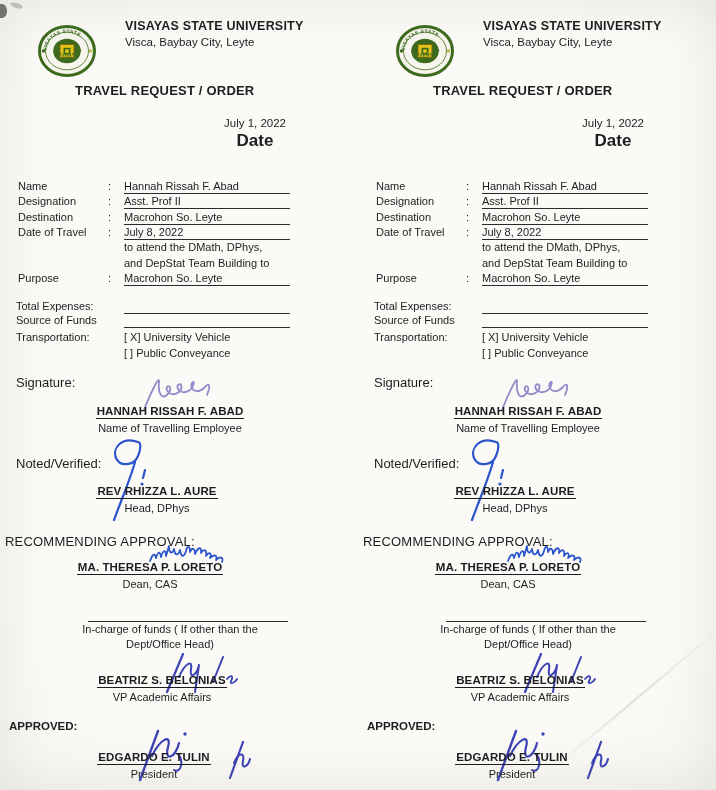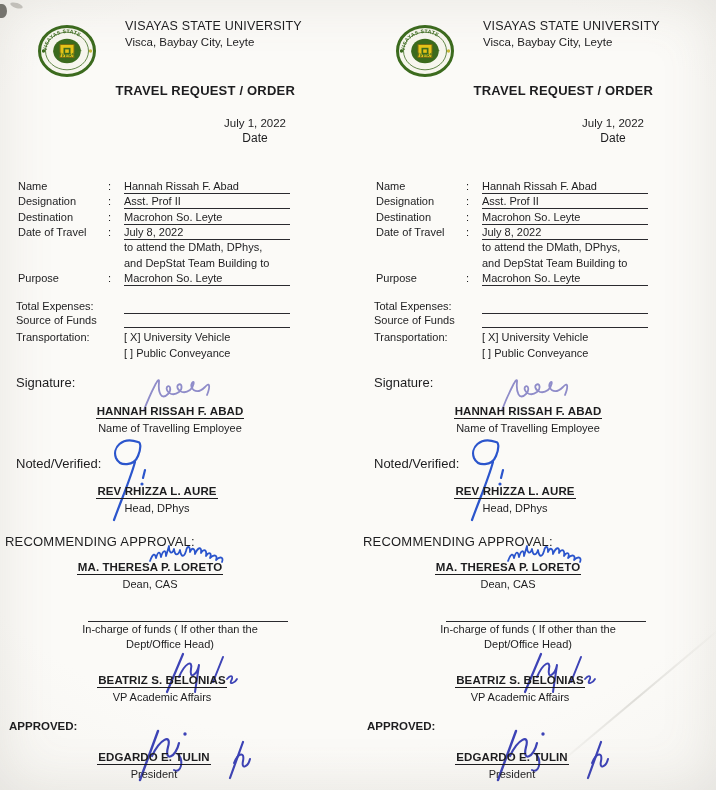--- a/index.html
+++ b/index.html
@@ -36,26 +36,26 @@
   .mark2{position:absolute;left:10px;top:3px;width:13px;height:5px;background:#8d8c86;
     opacity:.45;transform:rotate(18deg);border-radius:50%;}
 
   .column{position:absolute;top:0;width:358px;height:790px;}
   #col-left{left:0;}
   #col-right{left:358px;}
   .form{position:absolute;inset:0;}
 
   
   .logo{position:absolute;left:38px;top:25px;width:58px;height:52px;}
-  .univ{position:absolute;left:125px;top:19px;font-size:12.5px;font-weight:normal;letter-spacing:.2px;white-space:nowrap;}
+  .univ{position:absolute;left:125px;top:19px;font-size:12.5px;font-weight:bold;letter-spacing:.2px;white-space:nowrap;}
   .addr{position:absolute;left:125px;top:36px;font-size:11.5px;white-space:nowrap;}
-  .title{position:absolute;left:75px;top:83px;width:220px;text-align:right;
+  .title{position:absolute;left:75px;top:83px;width:220px;text-align:left;
     font-size:13px;font-weight:bold;letter-spacing:.2px;white-space:nowrap;}
   .date-val{position:absolute;left:185px;top:117px;width:140px;text-align:center;font-size:11.5px;}
-  .date-lbl{position:absolute;left:185px;top:131px;width:140px;text-align:center;font-size:12px;font-weight:normal;}
+  .date-lbl{position:absolute;left:185px;top:131px;width:140px;text-align:center;font-size:17px;font-weight:bold;}
 
   
   .row{position:absolute;left:0;width:358px;height:16px;font-size:11px;line-height:14px;white-space:nowrap;}
   .flabel{position:absolute;left:18px;top:0;}
   .flabel2{position:absolute;left:16px;top:0;}
   .fcolon{position:absolute;left:108px;top:0;}
   .fval{position:absolute;left:124px;top:0;width:166px;height:13.5px;}
   .underlined{border-bottom:1.4px solid #2a2a2e;}
 
   

